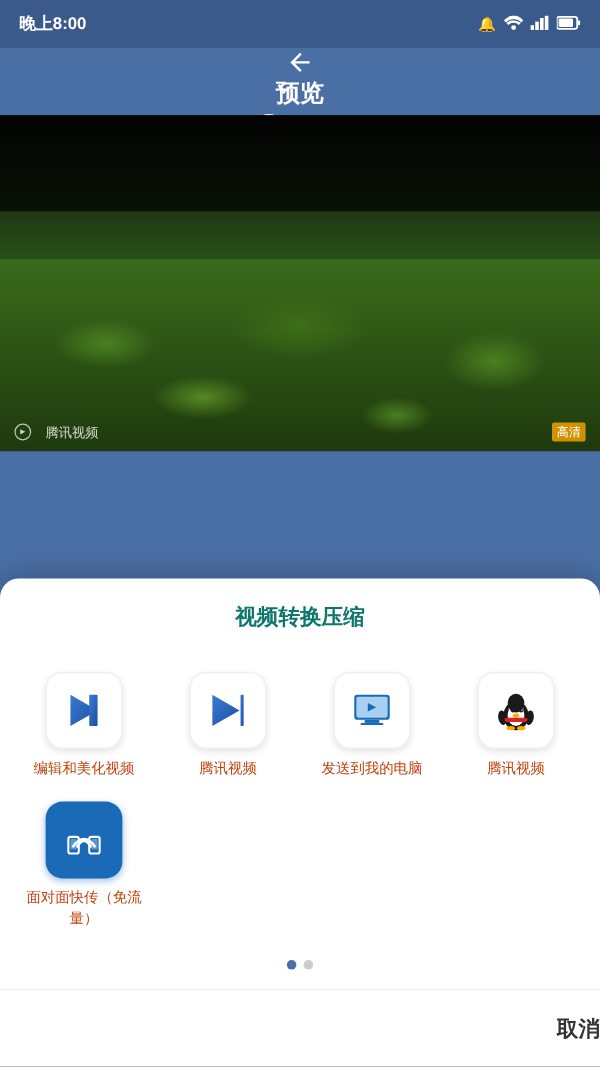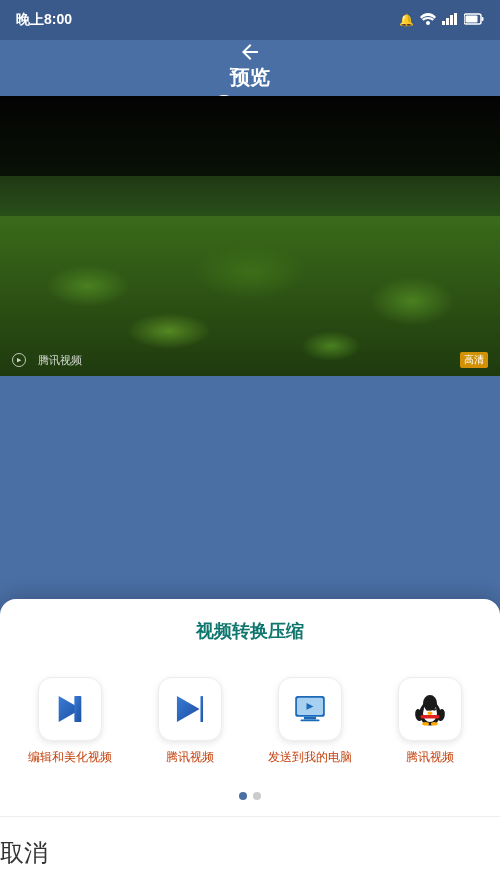--- a/index.html
+++ b/index.html
@@ -258,25 +258,26 @@
 
     
     .cancel-section {
       border-top: 1px solid #eee;
       padding: 14px 0;
     }
     .cancel-btn {
       width: 100%;
       background: none;
       border: none;
-      font-size: 24px;
+      font-size: 18px;
       color: #333;
       cursor: pointer;
-      text-align: left;
+      text-align: right;
       padding: 6px 0;
+      font-weight: bold;
     }
   </style>
 </head>
 <body>
 
 <div class="status-bar">
   <span class="status-bar-left">晚上8:00</span>
   <div class="status-bar-right">
     <span>🔔</span>
     <span>
@@ -425,20 +426,36 @@
           <ellipse cx="36" cy="30" rx="4" ry="7" fill="#1a1a1a" transform="rotate(10,36,30)"></ellipse>
 
           <rect x="12" y="30" width="22" height="4" rx="2" fill="#dd2222"></rect>
 
           <ellipse cx="23" cy="16" rx="8" ry="9" fill="#1a1a1a"></ellipse>
         </svg>
       </div>
       <span class="app-label">腾讯视频</span>
     </div>
 
+    <div class="app-item">
+      <div class="app-icon icon-airdrop">
+        <svg width="46" height="46" viewBox="0 0 46 46">
+          <rect width="46" height="46" rx="10" fill="#1a6ab8"></rect>
+
+          <path d="M12 30 Q23 14 34 30" stroke="white" stroke-width="2.5" fill="none"></path>
+          <path d="M16 30 Q23 18 30 30" stroke="white" stroke-width="2.5" fill="none"></path>
+
+          <rect x="8" y="20" width="10" height="16" rx="2" fill="none" stroke="white" stroke-width="2"></rect>
+          <rect x="28" y="20" width="10" height="16" rx="2" fill="none" stroke="white" stroke-width="2"></rect>
+          <rect x="10" y="22" width="6" height="10" rx="1" fill="rgba(255,255,255,0.3)"></rect>
+          <rect x="30" y="22" width="6" height="10" rx="1" fill="rgba(255,255,255,0.3)"></rect>
+        </svg>
+      </div>
+      <span class="app-label">面对面快传（免流量）</span>
+    </div>
 
   </div>
 
   <div class="pagination-dots">
     <div class="dot active"></div>
     <div class="dot"></div>
   </div>
 
   <div class="cancel-section">
     <button class="cancel-btn">取消</button>

